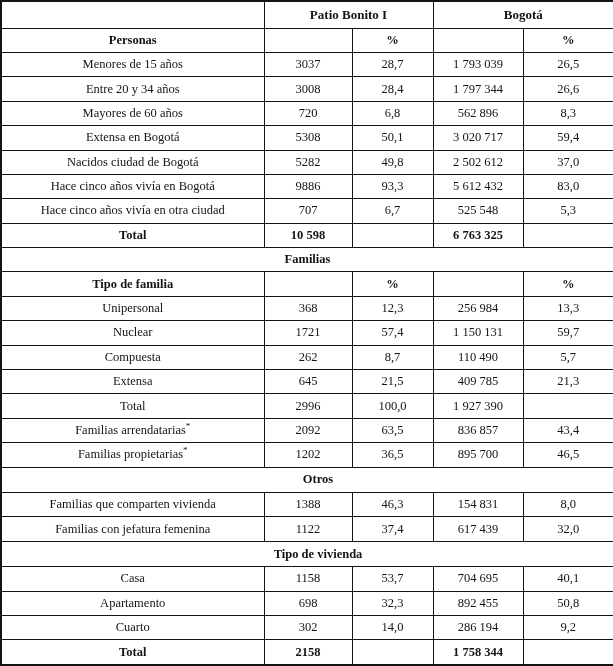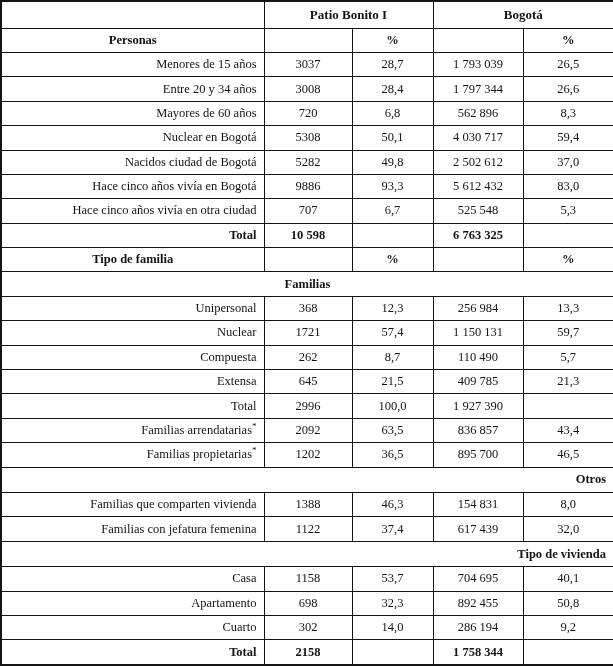--- a/index.html
+++ b/index.html
@@ -12,21 +12,21 @@
     border:2px solid #141414;
   }
   table.stats td{
     border:1px solid #141414;
     padding:0 7px;
     height:22px;
     overflow:hidden;white-space:nowrap;
     vertical-align:middle;
     background:#ffffff;
   }
-  td.lbl{text-align:right;}
+  td.lbl{text-align:center;}
   td.num{text-align:center;padding:0 2px;}
   td.ctr{text-align:center;}
   .bold{font-weight:bold;}
   tr.grouphdr td{font-size:13px;font-weight:bold;text-align:center;height:24px;}
   tr.sechdr td{font-weight:bold;height:23px;padding-left:28px;}
   sup.fn{font-size:9px;vertical-align:super;line-height:0;}
 </style>
 </head>
 <body>
 
@@ -70,24 +70,24 @@
     <td class="num">26,6</td>
   </tr>
   <tr>
     <td class="lbl">Mayores de 60 años</td>
     <td class="num">720</td>
     <td class="num">6,8</td>
     <td class="num">562 896</td>
     <td class="num">8,3</td>
   </tr>
   <tr>
-    <td class="lbl">Nuclear en Bogotá</td>
+    <td class="lbl">Extensa en Bogotá</td>
     <td class="num">5308</td>
     <td class="num">50,1</td>
-    <td class="num">4 030 717</td>
+    <td class="num">3 020 717</td>
     <td class="num">59,4</td>
   </tr>
   <tr>
     <td class="lbl">Nacidos ciudad de Bogotá</td>
     <td class="num">5282</td>
     <td class="num">49,8</td>
     <td class="num">2 502 612</td>
     <td class="num">37,0</td>
   </tr>
   <tr>
@@ -107,29 +107,29 @@
 
   <tr>
     <td class="lbl bold">Total</td>
     <td class="num bold">10 598</td>
     <td class="num bold"></td>
     <td class="num bold">6 763 325</td>
     <td class="num bold"></td>
   </tr>
 
   <tr>
+    <td colspan="5" class="ctr bold">Familias</td>
+  </tr>
+
+  <tr>
     <td class="ctr bold">Tipo de familia</td>
     <td></td>
     <td class="ctr bold">%</td>
     <td></td>
     <td class="ctr bold">%</td>
-  </tr>
-
-  <tr>
-    <td colspan="5" class="ctr bold">Familias</td>
   </tr>
 
   <tr>
     <td class="lbl">Unipersonal</td>
     <td class="num">368</td>
     <td class="num">12,3</td>
     <td class="num">256 984</td>
     <td class="num">13,3</td>
   </tr>
   <tr>

